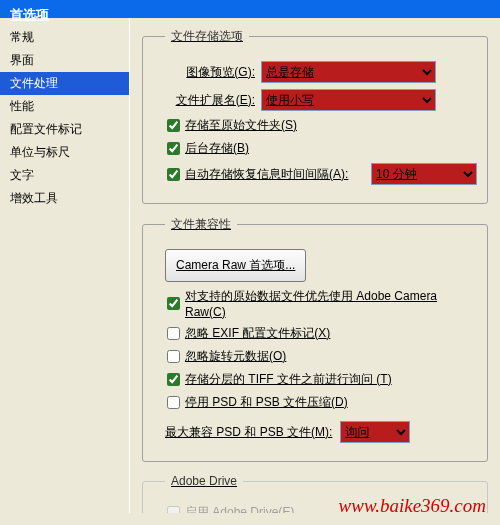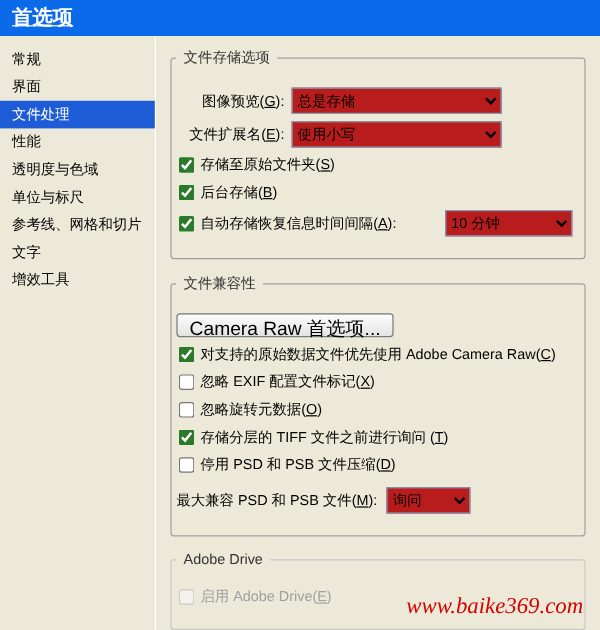--- a/index.html
+++ b/index.html
@@ -1,51 +1,50 @@
 <!DOCTYPE html>
 <html><head>
 <meta charset="utf-8">
 <style>
 * { box-sizing: border-box; margin: 0; padding: 0; font-family: "Microsoft YaHei", SimSun, sans-serif; font-size: 12px; }
 body { background: #ece9d8; width: 500px; height: 525px; overflow: hidden; }
-.titlebar { background: linear-gradient(#0a6aea, #0a6aea); color: #fff; height: 30px; line-height: 30px; padding: 0 10px; font-weight: bold; font-size: 17px; text-decoration: underline; }
+.titlebar { background: linear-gradient(#0a6aea, #0a6aea); color: #fff; height: 18px; line-height: 30px; padding: 0 10px; font-weight: bold; font-size: 13px; text-decoration: underline; }
 .body { display: flex; height: calc(100% - 30px); }
 .sidebar { width: 130px; border-right: 1px solid #fff; padding: 8px 0; }
 .sidebar-item { padding: 3px 10px; cursor: pointer; }
 .sidebar-item.selected { background: #1e5bd6; color: #fff; }
 .main { flex: 1; padding: 10px 12px; overflow: hidden; }
-fieldset { border: 1px solid #a0a0a0; border-radius: 3px; padding: 10px 10px 12px 4px; margin-bottom: 12px; }
+fieldset { border: 1px solid #a0a0a0; border-radius: 3px; padding: 10px 10px 12px 22px; margin-bottom: 12px; text-decoration: underline; }
 legend { padding: 0 6px; color: #333; }
 .row { display: flex; align-items: center; margin: 6px 0; }
 .label-right { text-align: right; width: 90px; margin-right: 6px; }
 select { font-size: 12px; height: 22px; border: 1px solid #7f9db9; background: #b91c1c; }
 select.wide { width: 175px; }
 input[type="checkbox"] { margin-right: 5px; vertical-align: middle; accent-color: #2a7a2a; }
 .checkrow { margin: 6px 0 6px 2px; display: flex; align-items: center; }
 .push-right { margin-left: auto; }
-button { font-size: 16px; padding: 2px 10px; height: 20px; border: 1px solid #7a7a7a; border-radius: 3px; background: linear-gradient(#fdfdfd,#e3e3e3); cursor: pointer; }
+button { font-size: 12px; padding: 2px 10px; height: 33px; border: 1px solid #7a7a7a; border-radius: 3px; background: linear-gradient(#fdfdfd,#e3e3e3); cursor: pointer; }
 .underline-key { text-decoration: underline; }
 .adobe-drive fieldset { border-color: #c8c8c8; }
 .disabled { color: #a0a0a0; }
 .watermark { position: absolute; bottom: 8px; right: 14px; font-family: "Times New Roman", serif; font-size: 19px; color: #d60000; font-style: italic; font-weight: normal; }
 </style>
 </head>
 <body>
 
 <div class="titlebar">首选项</div>
 
 <div class="body">
   <div class="sidebar">
     <div class="sidebar-item">常规</div>
     <div class="sidebar-item">界面</div>
     <div class="sidebar-item selected">文件处理</div>
     <div class="sidebar-item">性能</div>
-    <div class="sidebar-item">透明度与色域</div>
+    <div class="sidebar-item">配置文件标记</div>
     <div class="sidebar-item">单位与标尺</div>
-    <div class="sidebar-item">参考线、网格和切片</div>
     <div class="sidebar-item">文字</div>
     <div class="sidebar-item">增效工具</div>
   </div>
 
   <div class="main">
 
     <fieldset>
       <legend>文件存储选项</legend>
 
       <div class="row">

